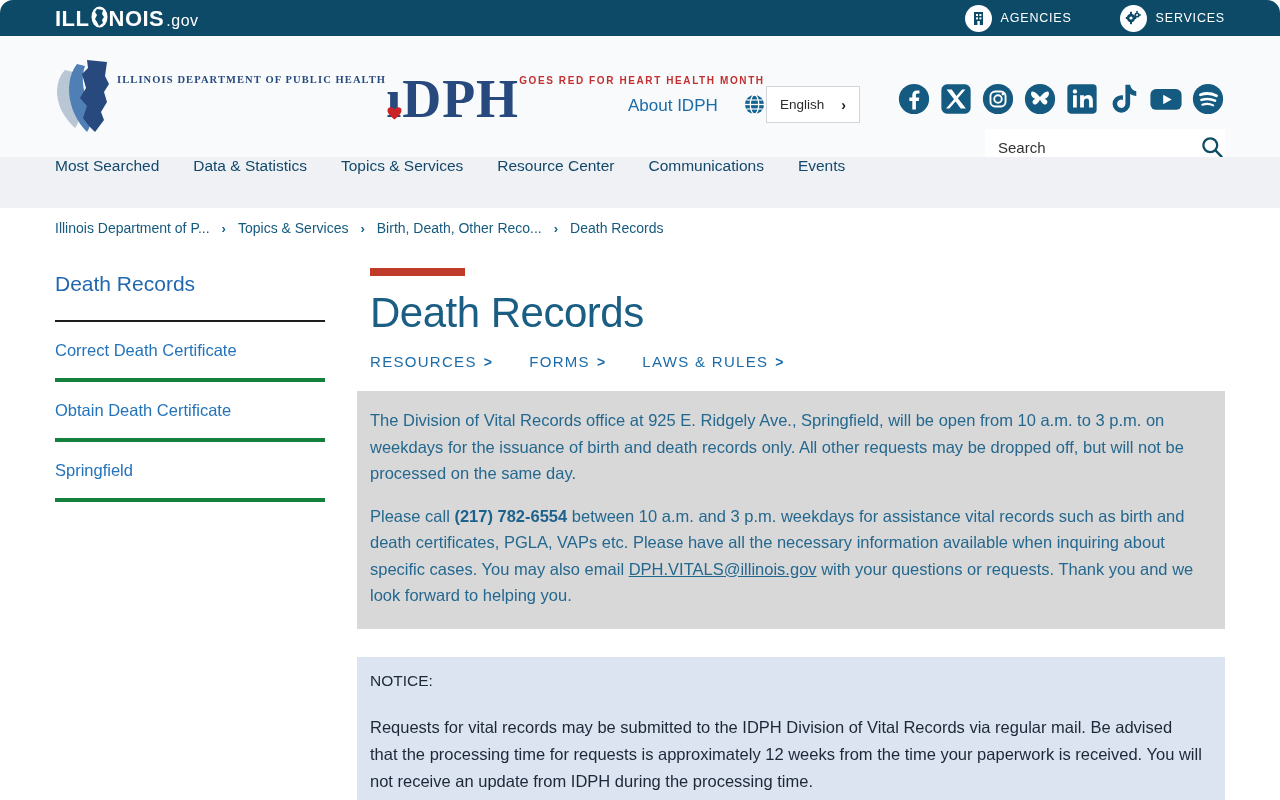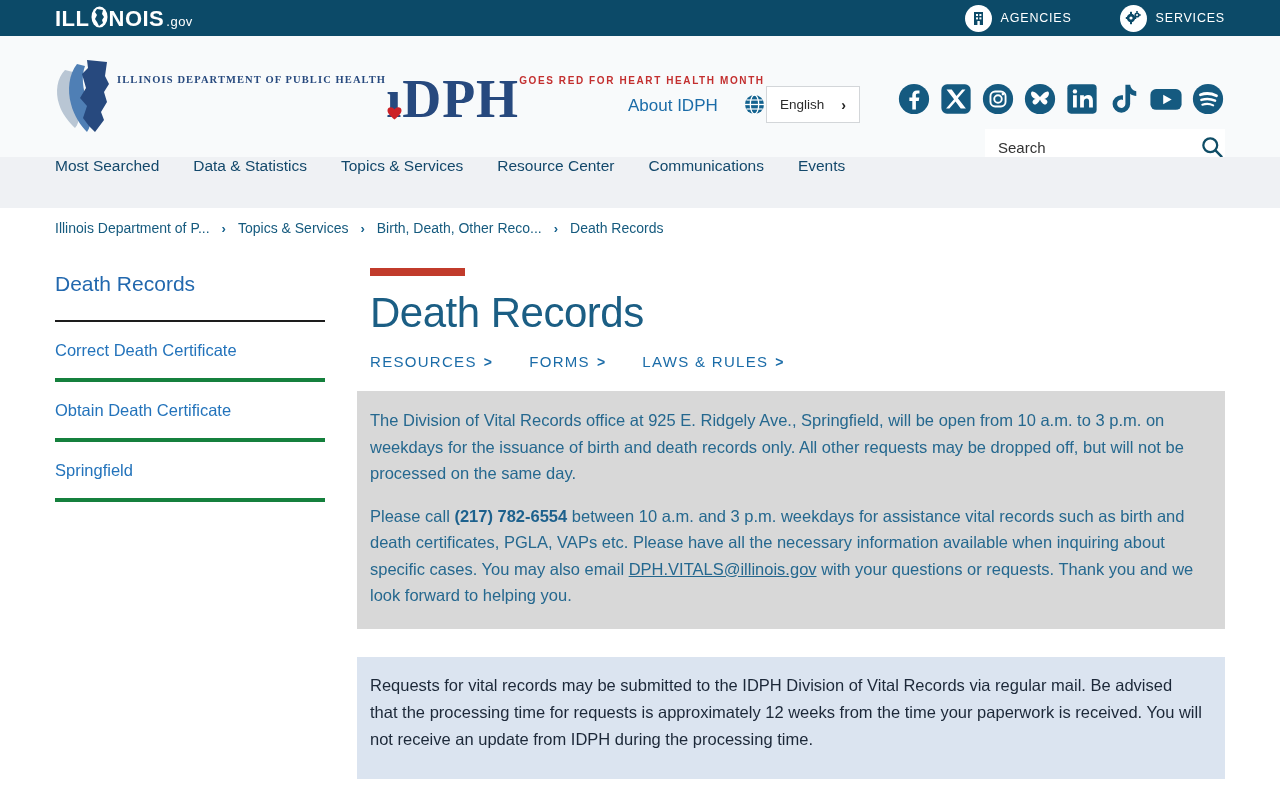--- a/index.html
+++ b/index.html
@@ -1,29 +1,29 @@
 <!DOCTYPE html>
 <html><head>
 <meta charset="utf-8">
 <style>
   * { margin:0; padding:0; box-sizing:border-box; }
   body { background:#ffffff; }
   .frame {
     position:relative; width:1280px; height:800px; overflow:hidden;
-    background:#ffffff; font-family:"Liberation Sans", sans-serif;
+    background:#ffffff; font-family:"Liberation Sans", sans-serif;border-radius:13px;
   }
   
   .topbar {
     position:absolute; top:0; left:0; right:0; height:36px;
     background:#0c4a68; display:flex; align-items:center;
     padding:0 55px; color:#fff;
   }
   .gov-logo { display:flex; align-items:baseline; font-weight:bold; font-size:22px; letter-spacing:0.5px; }
   .gov-logo .state-o { position:relative; top:2px; margin:0 1px; }
-  .gov-logo .gov-suffix { font-size:13px; font-weight:normal; margin-left:2px; }
+  .gov-logo .gov-suffix { font-size:16px; font-weight:normal; margin-left:2px; }
   .topbar-right { margin-left:auto; display:flex; gap:48px; }
   .topbar-item { display:flex; align-items:center; gap:9px; font-size:12.5px; letter-spacing:0.8px; cursor:pointer; }
   .circle-icon {
     width:27px; height:27px; border-radius:50%; background:#fff;
     display:flex; align-items:center; justify-content:center; flex:0 0 auto;
   }
   
   .header { position:absolute; top:36px; left:0; right:0; height:121px; background:#f8fafb; }
   .idph-logo { position:absolute; left:55px; top:22px; display:flex; align-items:center; gap:6px; cursor:pointer; }
   .idph-text { display:flex; flex-direction:row; }
@@ -296,17 +296,18 @@
     </div>
 
     <div class="info-box">
       <p>The Division of Vital Records office at 925 E. Ridgely Ave., Springfield, will be open from 10 a.m. to 3 p.m. on weekdays for the issuance of birth and death records only. All other requests may be dropped off, but will not be processed on the same day.</p>
       <p>
         <span>Please call </span><span class="phone-bold">(217) 782-6554</span><span> between 10 a.m. and 3 p.m. weekdays for assistance vital records such as birth and death certificates, PGLA, VAPs etc. Please have all the necessary information available when inquiring about specific cases. You may also email </span><a class="email-link">DPH.VITALS@illinois.gov</a><span> with your questions or requests. Thank you and we look forward to helping you.</span>
       </p>
     </div>
 
     <div class="notice-box">
+      <div class="notice-heading">NOTICE:</div>
       <p class="notice-body">Requests for vital records may be submitted to the IDPH Division of Vital Records via regular mail. Be advised that the processing time for requests is approximately 12 weeks from the time your paperwork is received. You will not receive an update from IDPH during the processing time.</p>
     </div>
   </main>
 
 </div>
 
 </body></html>

